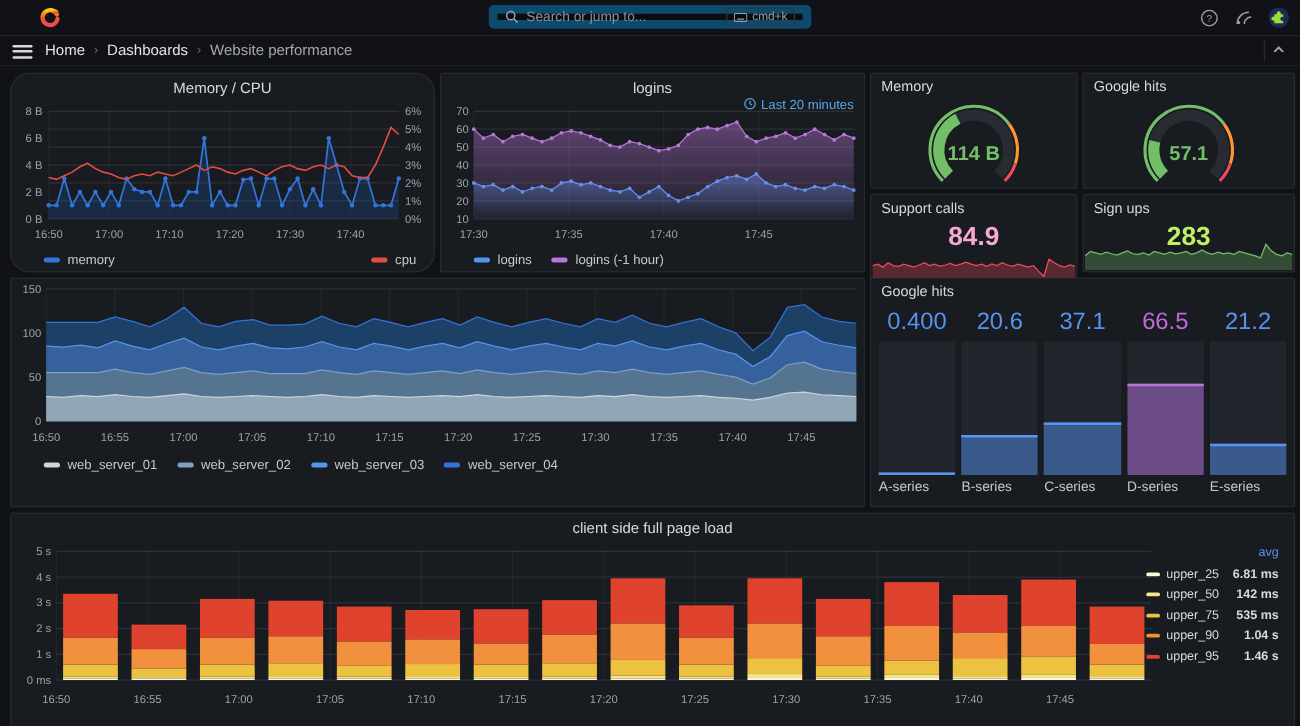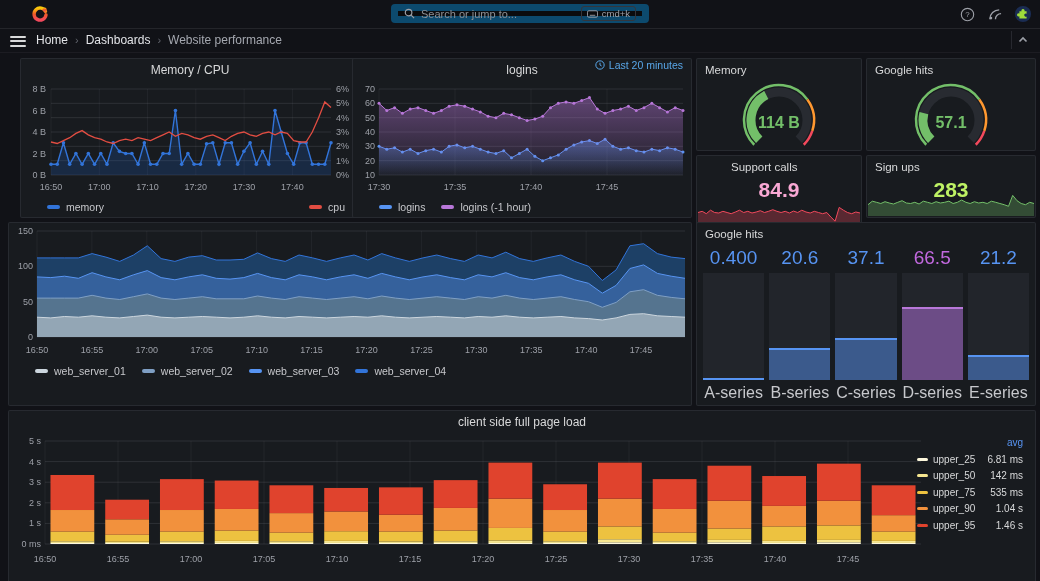--- a/index.html
+++ b/index.html
@@ -21,37 +21,37 @@
   .crumb-sep{color:#62656d;font-size:11px;}
   .collapse{position:absolute;right:6px;top:3px;width:22px;height:18px;border-left:1px solid rgba(204,204,220,0.12);display:flex;align-items:center;justify-content:center;cursor:pointer;}
   
   .panel{position:absolute;background:#181b1f;border:1px solid rgba(204,204,220,0.09);border-radius:2px;box-sizing:border-box;}
   .pt-center{height:22px;line-height:22px;text-align:center;font-size:12px;font-weight:500;color:#d8d9da;cursor:pointer;}
   .pt-left{padding:5px 0 0 8px;font-size:11.5px;font-weight:500;color:#d8d9da;cursor:pointer;}
   .legend{display:flex;align-items:center;gap:16px;padding:2px 10px 0 26px;font-size:10.5px;color:#c7c8cc;}
   .legend.split{justify-content:space-between;padding-right:14px;}
   .litem{display:flex;align-items:center;cursor:pointer;}
   .lswatch{display:inline-block;width:13px;height:4px;border-radius:2px;margin-right:6px;}
-  .badge{position:absolute;right:8px;top:0;display:flex;align-items:center;gap:4px;font-size:10.5px;color:#58a6e8;cursor:pointer;}
+  .badge{position:absolute;right:8px;top:19px;display:flex;align-items:flex-start;gap:4px;font-size:10.5px;color:#58a6e8;cursor:pointer;}
   svg text{font-family:"Liberation Sans",sans-serif;}
   .statval{position:absolute;left:0;right:0;text-align:center;font-weight:700;font-size:21px;}
   
   .bgwrap{position:absolute;left:6px;right:6px;top:24px;bottom:6px;display:flex;gap:5px;}
   .bgcol{flex:1;display:flex;flex-direction:column;}
   .bgval{height:26px;text-align:center;font-size:19px;font-weight:500;}
   .bgtrack{flex:1;background:#22252b;position:relative;margin-bottom:4px;cursor:pointer;}
   .bgfill{position:absolute;left:0;right:0;bottom:0;}
-  .bglabel{height:15px;text-align:center;font-size:16px;color:#c7c8cc;}
+  .bglabel{height:15px;text-align:left;font-size:11px;color:#c7c8cc;}
   
   .clegend{position:absolute;right:10px;top:26px;width:108px;font-size:10px;}
   .clhead{text-align:right;color:#5794F2;padding-bottom:3px;padding-right:2px;}
   .clrow{display:flex;align-items:center;height:16.5px;cursor:pointer;}
   .clrow .lswatch{width:11px;height:3px;margin-right:5px;}
   .clname{flex:1;color:#d8d9da;}
-  .clval{color:#d8d9da;padding-right:2px;}
+  .clval{color:#d8d9da;padding-right:2px;font-weight:bold;}
 </style>
 </head>
 <body>
 
 <div class="app">
 
   <div class="topnav">
     <svg class="logo" viewBox="0 0 20 20">
       <defs>
           <linearGradient id="glogo" x1="0" y1="1" x2="0" y2="0">
@@ -107,21 +107,21 @@
       <span class="crumb-sep">›</span>
       <span class="crumb current">Website performance</span>
     </div>
     <div class="collapse">
       <svg width="12" height="12" viewBox="0 0 12 12">
         <polyline points="2.5,7.5 6,4 9.5,7.5" fill="none" stroke="#9da0a8" stroke-width="1.6"></polyline>
       </svg>
     </div>
   </div>
 
-  <div class="panel" style="left:20px;top:58px;width:340px;height:160px;">
+  <div class="panel" style="left:8px;top:58px;width:340px;height:160px;border-radius:16px;">
     <div class="pt-center">Memory / CPU</div>
     <svg width="338" height="114">
         <line x1="30" x2="310" y1="94" y2="94" stroke="rgba(204,204,220,0.12)"></line>
         <text x="315" y="97" text-anchor="start" font-size="9" fill="#9da0a8">0%</text>
         <line x1="30" x2="310" y1="79.66666666666667" y2="79.66666666666667" stroke="rgba(204,204,220,0.12)"></line>
         <text x="315" y="82.66666666666667" text-anchor="start" font-size="9" fill="#9da0a8">1%</text>
         <line x1="30" x2="310" y1="65.33333333333334" y2="65.33333333333334" stroke="rgba(204,204,220,0.12)"></line>
         <text x="315" y="68.33333333333334" text-anchor="start" font-size="9" fill="#9da0a8">2%</text>
         <line x1="30" x2="310" y1="51" y2="51" stroke="rgba(204,204,220,0.12)"></line>
         <text x="315" y="54" text-anchor="start" font-size="9" fill="#9da0a8">3%</text>
@@ -367,21 +367,21 @@
     <svg width="168" height="72">
         <path d="M59.251262658470836,68.74873734152916 A35,35 0 1 1 112.31559480312316,23.427516169763432" stroke="#73BF69" stroke-width="2.5" fill="none"></path>
         <path d="M112.31559480312316,23.427516169763432 A35,35 0 0 1 117.28697807033038,54.81559480312315" stroke="#FF9830" stroke-width="2.5" fill="none"></path>
         <path d="M117.28697807033038,54.81559480312315 A35,35 0 0 1 108.74873734152919,68.74873734152914" stroke="#F2495C" stroke-width="2.5" fill="none"></path>
         <path d="M64.20101012677668,63.798989873223334 A28,28 0 1 1 103.79898987322335,63.798989873223306" stroke="#282b31" stroke-width="9" fill="none"></path>
         <path d="M64.20101012677668,63.798989873223334 A28,28 0 0 1 56.87967148839833,37.03668315938406" stroke="#73BF69" stroke-width="9" fill="none"></path>
         <text x="84" y="52" text-anchor="middle" font-size="16" font-weight="bold" fill="#73BF69">57.1</text>
       </svg>
   </div>
 
-  <div class="panel" style="left:696px;top:155px;width:166px;height:72px;padding-left:26px;">
+  <div class="panel" style="left:696px;top:155px;width:166px;height:72px;">
     <div class="pt-left">Support calls</div>
     <div class="statval" style="top:22px;color:#f9a8d4;">84.9</div>
     <svg style="position:absolute;left:1px;bottom:1px;" width="162" height="26">
         <path d="M0.0,13.5L4.2,12.3L8.3,14.7L12.5,11.2L16.6,13.5L20.8,14.0L24.9,12.3L29.1,13.5L33.2,14.7L37.4,13.0L41.5,11.2L45.7,13.5L49.8,12.3L54.0,14.0L58.2,13.0L62.3,11.7L66.5,13.5L70.6,12.3L74.8,10.7L78.9,12.3L83.1,13.5L87.2,12.3L91.4,14.0L95.5,12.1L99.7,13.5L103.8,11.2L108.0,13.0L112.2,14.0L116.3,12.3L120.5,13.5L124.6,14.7L128.8,13.5L132.9,18.1L137.1,22.2L141.2,8.4L145.4,11.2L149.5,13.5L153.7,14.7L157.8,13.0L162.0,14.0L162,26L0,26Z" fill="rgba(242,73,92,0.30)"></path>
         <path d="M0.0,13.5L4.2,12.3L8.3,14.7L12.5,11.2L16.6,13.5L20.8,14.0L24.9,12.3L29.1,13.5L33.2,14.7L37.4,13.0L41.5,11.2L45.7,13.5L49.8,12.3L54.0,14.0L58.2,13.0L62.3,11.7L66.5,13.5L70.6,12.3L74.8,10.7L78.9,12.3L83.1,13.5L87.2,12.3L91.4,14.0L95.5,12.1L99.7,13.5L103.8,11.2L108.0,13.0L112.2,14.0L116.3,12.3L120.5,13.5L124.6,14.7L128.8,13.5L132.9,18.1L137.1,22.2L141.2,8.4L145.4,11.2L149.5,13.5L153.7,14.7L157.8,13.0L162.0,14.0" fill="none" stroke="#F2495C" stroke-width="1"></path>
       </svg>
   </div>
   <div class="panel" style="left:866px;top:155px;width:170px;height:63px;">
     <div class="pt-left">Sign ups</div>
     <div class="statval" style="top:22px;color:#bef264;">283</div>

